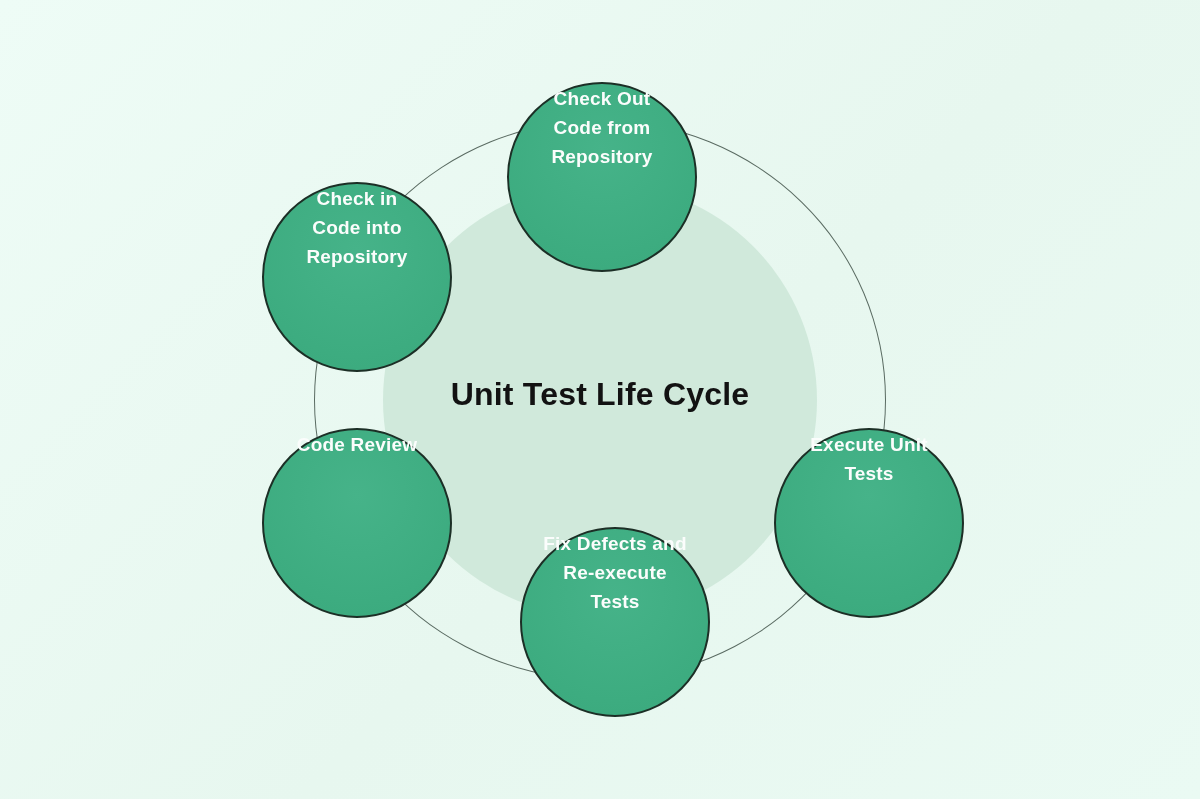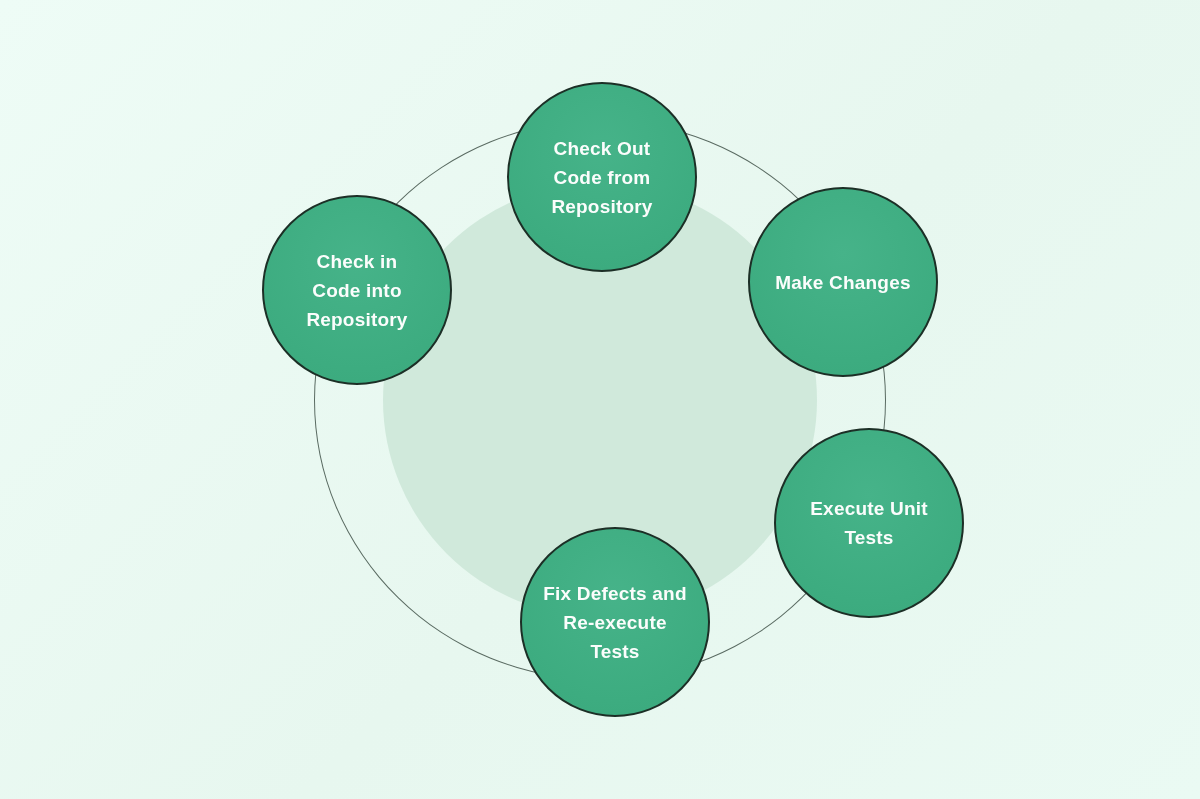--- a/index.html
+++ b/index.html
@@ -52,70 +52,70 @@
   }
   .node {
     position: absolute;
     width: 190px;
     height: 190px;
     border-radius: 50%;
     background: radial-gradient(circle at 50% 35%, #46b389 0%, #3dac80 70%, #3aa87c 100%);
     border: 2px solid #1c2f26;
     box-sizing: border-box;
     display: flex;
-    align-items: center;
     justify-content: center;
     text-align: center;
     z-index: 3;
   }
   .node-label {
     color: #fbfdfc;
     font-size: 19px;
     font-weight: bold;
     line-height: 29px;
     white-space: pre-line;
     letter-spacing: 0.2px;
   }
   .node-check-out   { left: 507px; top: 82px;  }
   .node-make-changes{ left: 748px; top: 187px; }
   .node-execute     { left: 774px; top: 428px; }
   .node-fix-defects { left: 520px; top: 527px; }
   .node-code-review { left: 262px; top: 428px; }
-  .node-check-in    { left: 262px; top: 195px; }
+  .node-check-in    { left: 262px; top: 182px; }
 </style>
 </head>
 <body>
 
 <div class="canvas">
 
   <div class="ring"></div>
   <div class="center-disc"></div>
 
+  <div class="title">Unit Test Life Cycle</div>
 
   <div class="node node-check-out">
     <span class="node-label">Check Out
 Code from
 Repository</span>
   </div>
 
-  <div class="node node-make-changes">
-    <span class="node-label">Make Changes</span>
-  </div>
 
   <div class="node node-execute">
     <span class="node-label">Execute Unit
 Tests</span>
   </div>
 
   <div class="node node-fix-defects">
     <span class="node-label">Fix Defects and
 Re-execute
 Tests</span>
   </div>
 
+  <div class="node node-code-review">
+    <span class="node-label">Code Review</span>
+  </div>
 
   <div class="node node-check-in">
     <span class="node-label">Check in
 Code into
 Repository</span>
   </div>
 
 </div>
 
 </body></html>

